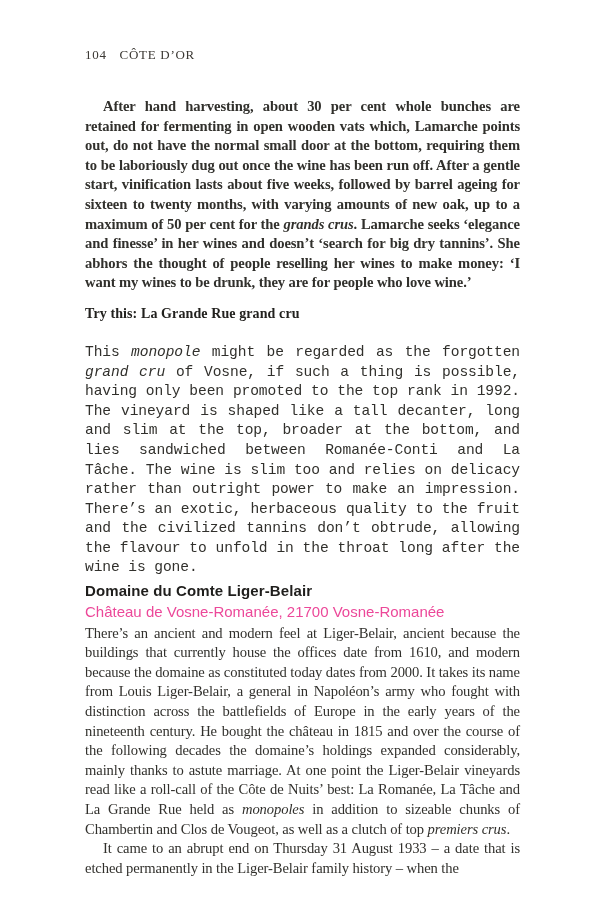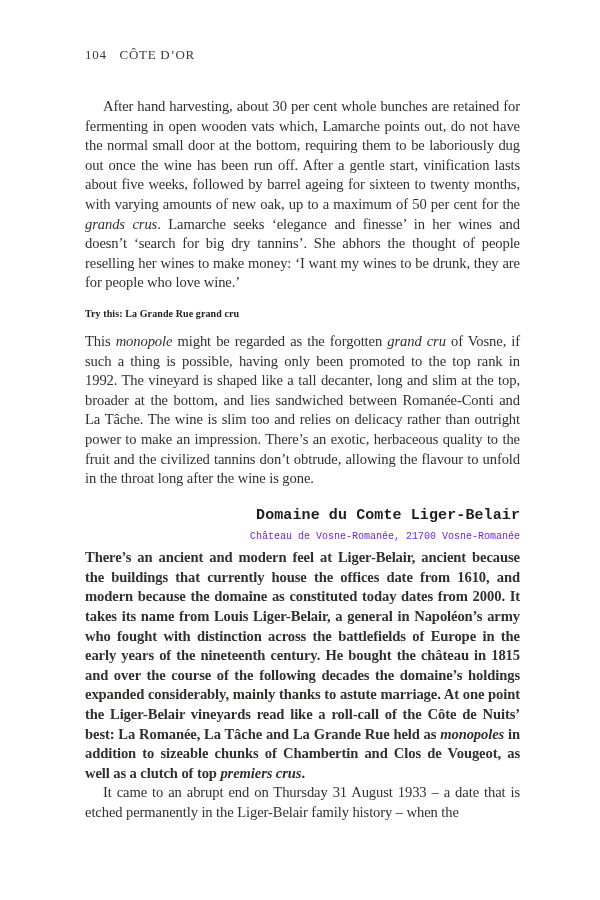--- a/index.html
+++ b/index.html
@@ -37,54 +37,53 @@
     margin: 0;
     font-size: 14.6px;
     line-height: 19.6px;
     letter-spacing: -0.1px;
     text-align: justify;
     color: #31302c;
   }
   p.body.first-indent {
     text-indent: 18px;
   }
-  p.para-harvest { margin-top: 34px; }
+  p.para-harvest { margin-top: 34px; font-weight: bold; }
   h2.try-this {
     margin: 0;
     margin-top: 11px;
-    font-size: 10px;
+    font-size: 14px;
     line-height: 19px;
     font-weight: bold;
     letter-spacing: 0.1px;
     color: #22211e;
     font-family: "Liberation Serif", "DejaVu Serif", serif;
   }
-  p.para-grande-rue { margin-top: 9px; }
+  p.para-grande-rue { margin-top: 20px; font-family: Liberation Mono, monospace; }
   .producer-block {
-    margin-top: 17px;
-    font-family: Liberation Mono, monospace;
-    text-align: right;
+    margin-top: 3px;
+    font-family: Liberation Sans, sans-serif;
   }
   .producer-name {
     margin: 0;
     font-size: 15px;
     line-height: 19px;
     font-weight: bold;
     letter-spacing: 0.1px;
     color: #1f1e1c;
   }
   .producer-contact {
     margin-top: 3px;
-    font-size: 10px;
+    font-size: 15px;
     line-height: 18.6px;
-    color: #6d28d9;
+    color: #ec4899;
     font-weight: normal;
   }
   .producer-contact div { white-space: nowrap; }
-  p.para-history { margin-top: 2px; font-weight: bold; }
+  p.para-history { margin-top: 2px; }
   p.para-abrupt-end { margin-top: 0; }
   i { font-style: italic; }
 </style>
 </head>
 <body>
 
 <div class="page">
   <div class="content-column">
 
     <div class="running-head">

